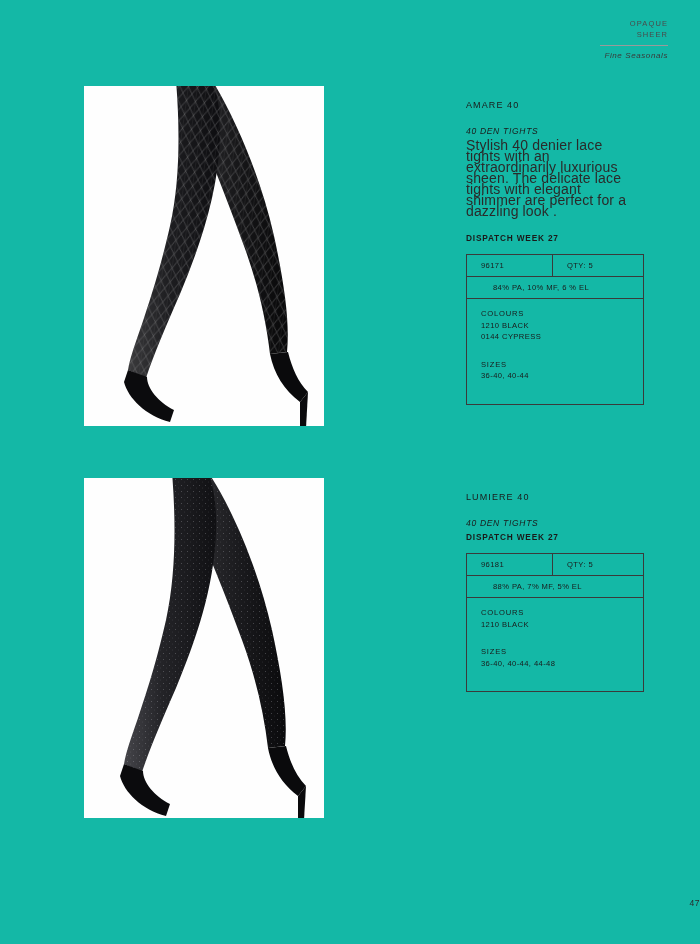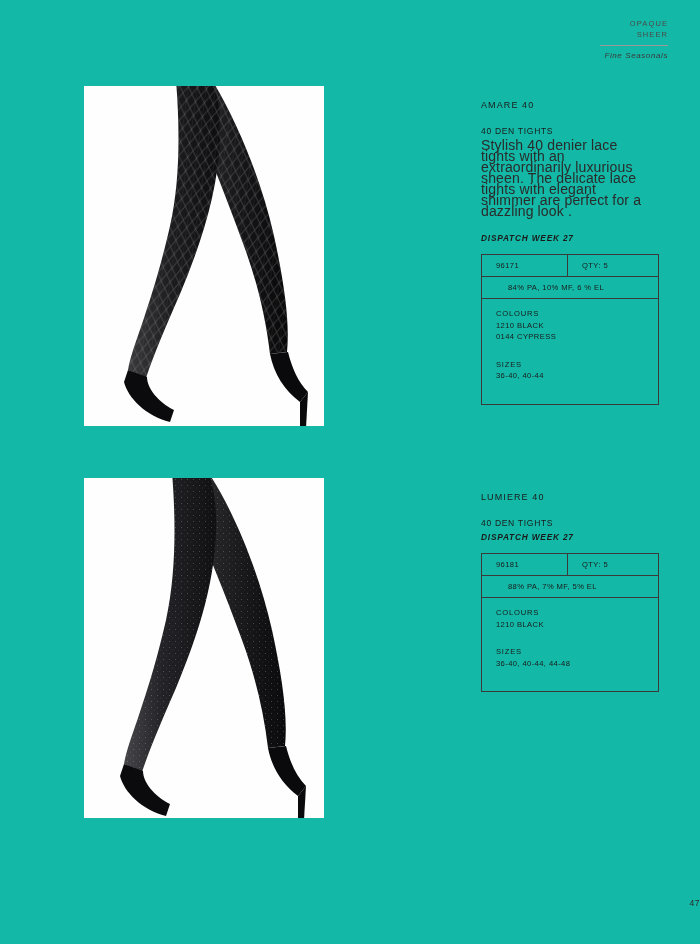--- a/index.html
+++ b/index.html
@@ -64,50 +64,50 @@
     top: 0;
     width: 240px;
     height: 340px;
     background: #fdfdfd;
     overflow: hidden;
   }
   .photo svg { display: block; }
 
   .info {
     position: absolute;
-    left: 481px;
+    left: 466px;
     top: 14px;
     width: 176px;
   }
 
   .prod-title {
     font-size: 9px;
     letter-spacing: 1.1px;
     color: #1a1a1a;
     margin-bottom: 16px;
   }
   .prod-sub {
     font-size: 8.5px;
     letter-spacing: 0.7px;
     color: #1a1a1a;
     margin-bottom: 4px;
+    font-style: italic;
   }
   .prod-desc {
     font-size: 14px;
     line-height: 11px;
     color: #2a2a2a;
     letter-spacing: 0.15px;
     margin-bottom: 16px;
     max-width: 170px;
   }
   .dispatch {
     font-size: 8.3px;
     letter-spacing: 0.8px;
     font-weight: bold;
-    font-style: italic;
     color: #1a1a1a;
     margin-bottom: 11px;
   }
 
   
   .spec {
     width: 176px;
     border: 1px solid #3a3a3a;
     border-collapse: collapse;
   }

